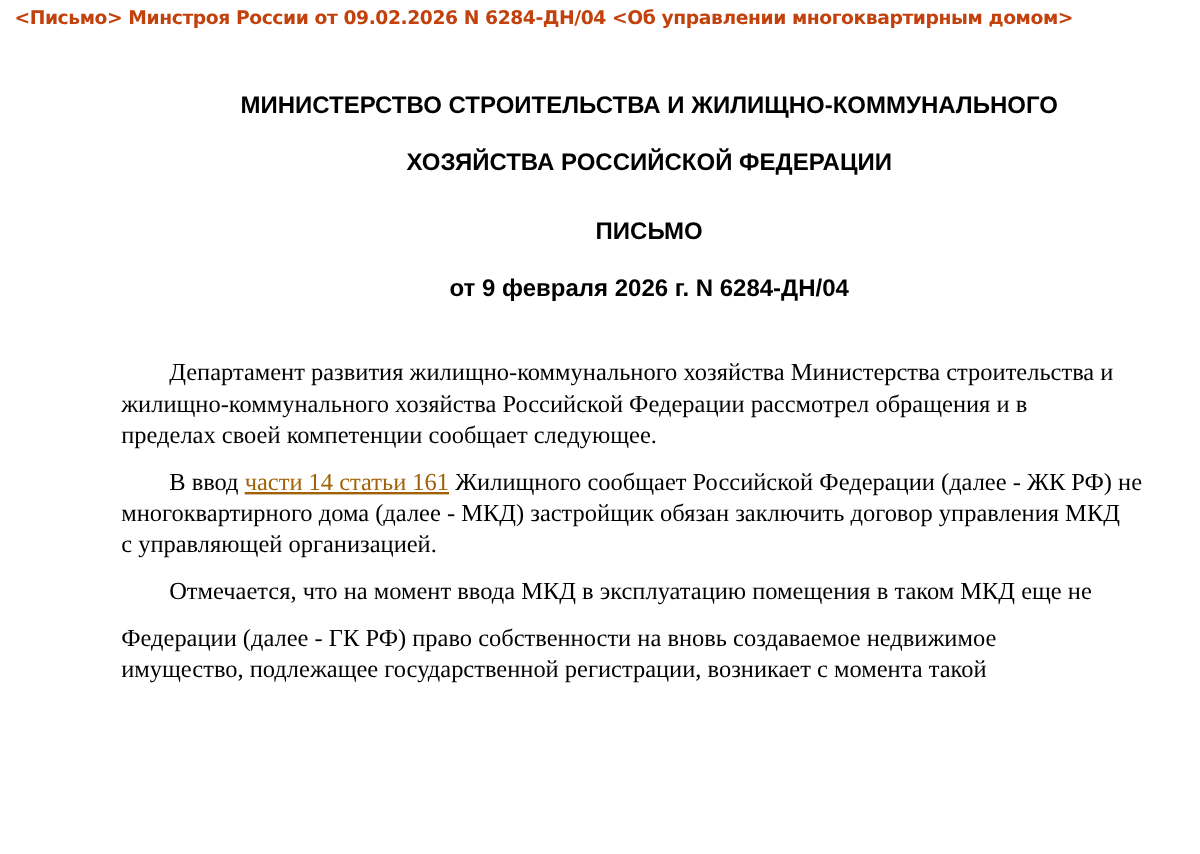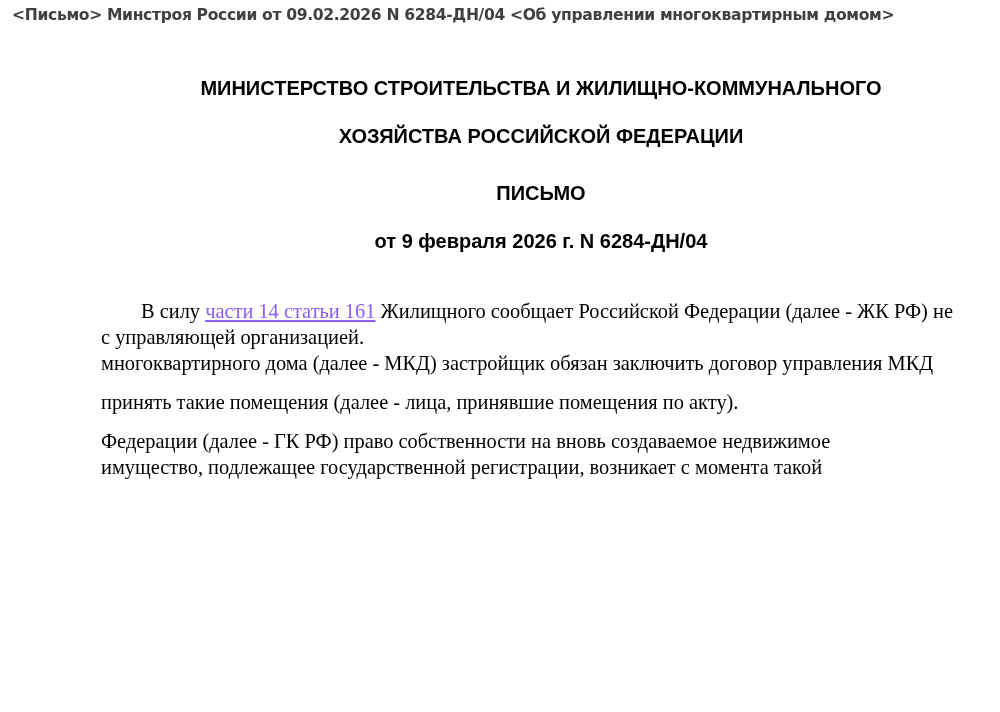--- a/index.html
+++ b/index.html
@@ -15,21 +15,21 @@
       color: #000;
     }
     .doc-title {
       position: absolute;
       left: 12px;
       top: 6px;
       font-family: "DejaVu Sans", sans-serif;
       font-weight: bold;
       font-size: 15.6px;
       letter-spacing: -0.35px;
-      color: #404040;
+      color: #c2410c;
       white-space: nowrap;
     }
     .header-block {
       position: absolute;
       left: 0;
       width: 1082px;
       text-align: center;
       font-family: "Liberation Sans", sans-serif;
       font-weight: bold;
       font-size: 20px;
@@ -51,21 +51,21 @@
       color: #000;
     }
     .para {
       margin: 0 0 13px 0;
       text-indent: 40px;
     }
     .para .line { display: block; white-space: nowrap; }
     .para .line.first { text-indent: 40px; }
     .para { text-indent: 0; }
     a.doc-link {
-      color: #8b5cf6;
+      color: #a16207;
       text-decoration: underline;
       text-underline-offset: 2px;
     }
     .fade {
       position: absolute;
       left: 0;
       right: 0;
       top: 640px;
       height: 72px;
       background: linear-gradient(to bottom, rgba(255,255,255,0) 0%, rgba(255,255,255,0.45) 45%, rgba(255,255,255,0.75) 100%);
@@ -76,29 +76,34 @@
 <body>
 
 <div class="doc-title">&lt;Письмо&gt; Минстроя России от 09.02.2026 N 6284-ДН/04 &lt;Об управлении многоквартирным домом&gt;</div>
 
 <div class="header-block hdr1">МИНИСТЕРСТВО СТРОИТЕЛЬСТВА И ЖИЛИЩНО-КОММУНАЛЬНОГО</div>
 <div class="header-block hdr2">ХОЗЯЙСТВА РОССИЙСКОЙ ФЕДЕРАЦИИ</div>
 <div class="header-block hdr3">ПИСЬМО</div>
 <div class="header-block hdr4">от 9 февраля 2026 г. N 6284-ДН/04</div>
 
 <div class="body-text">
-
   <p class="para">
-    <span class="line first"><span>В силу </span><a href="#" class="doc-link">части 14 статьи 161</a><span> Жилищного сообщает Российской Федерации (далее - ЖК РФ) не</span></span>
-    <span class="line">с управляющей организацией.</span>
-    <span class="line">многоквартирного дома (далее - МКД) застройщик обязан заключить договор управления МКД</span>
+    <span class="line first">Департамент развития жилищно-коммунального хозяйства Министерства строительства и</span>
+    <span class="line">жилищно-коммунального хозяйства Российской Федерации рассмотрел обращения и в</span>
+    <span class="line">пределах своей компетенции сообщает следующее.</span>
   </p>
 
   <p class="para">
-    <span class="line">принять такие помещения (далее - лица, принявшие помещения по акту).</span>
+    <span class="line first"><span>В ввод </span><a href="#" class="doc-link">части 14 статьи 161</a><span> Жилищного сообщает Российской Федерации (далее - ЖК РФ) не</span></span>
+    <span class="line">многоквартирного дома (далее - МКД) застройщик обязан заключить договор управления МКД</span>
+    <span class="line">с управляющей организацией.</span>
+  </p>
+
+  <p class="para">
+    <span class="line first">Отмечается, что на момент ввода МКД в эксплуатацию помещения в таком МКД еще не</span>
   </p>
 
   <p class="para">
     <span class="line">Федерации (далее - ГК РФ) право собственности на вновь создаваемое недвижимое</span>
     <span class="line">имущество, подлежащее государственной регистрации, возникает с момента такой</span>
   </p>
 </div>
 
 <div class="fade"></div>
 

